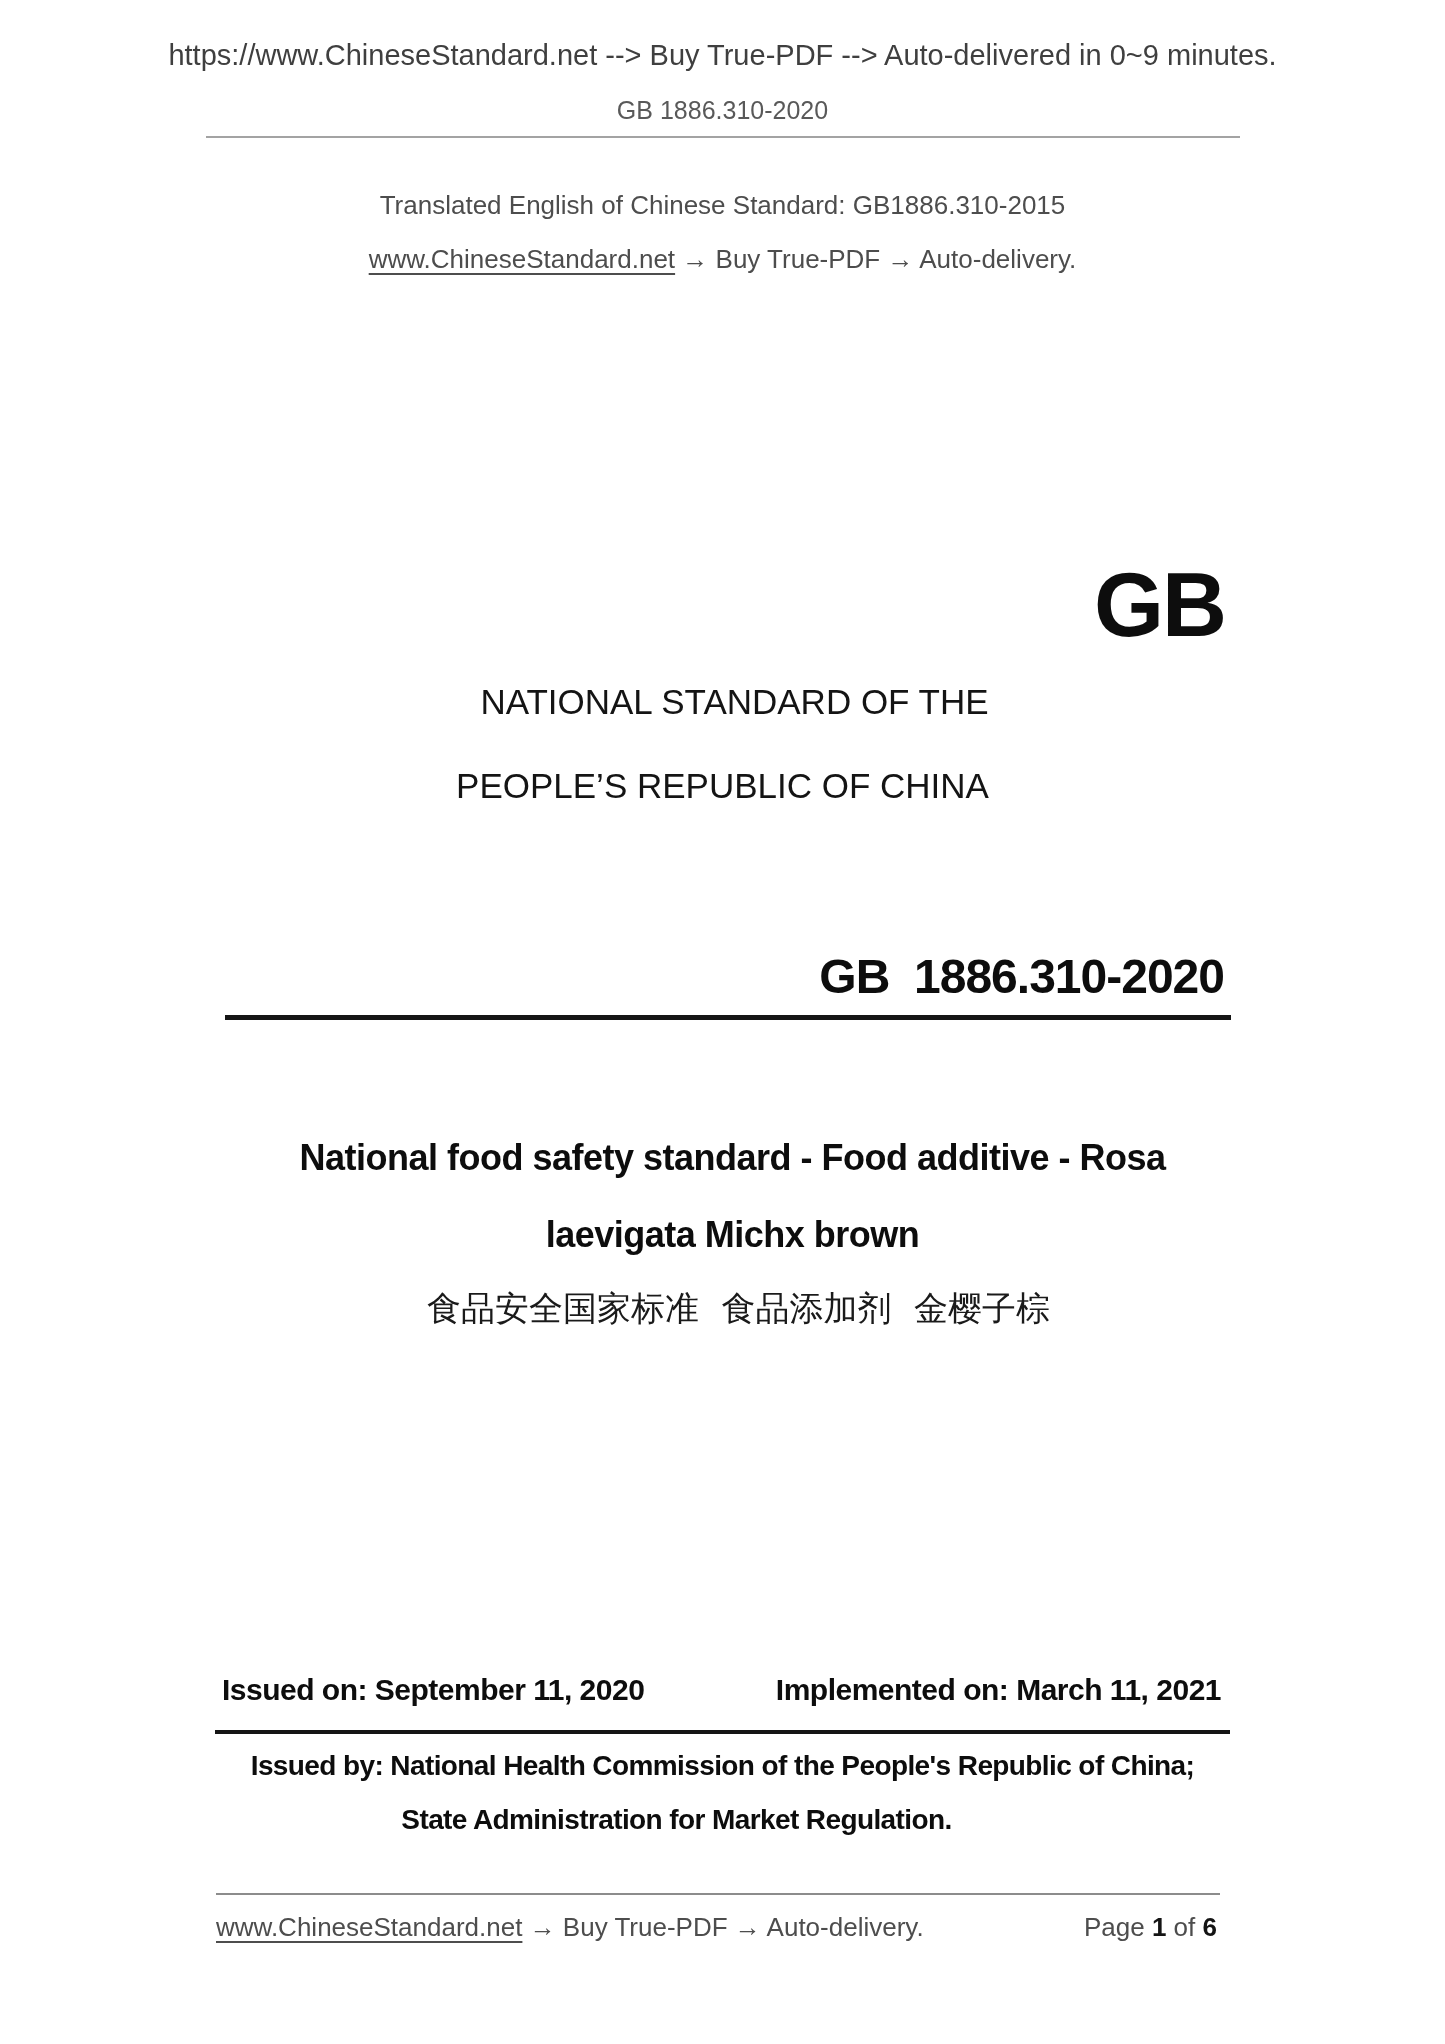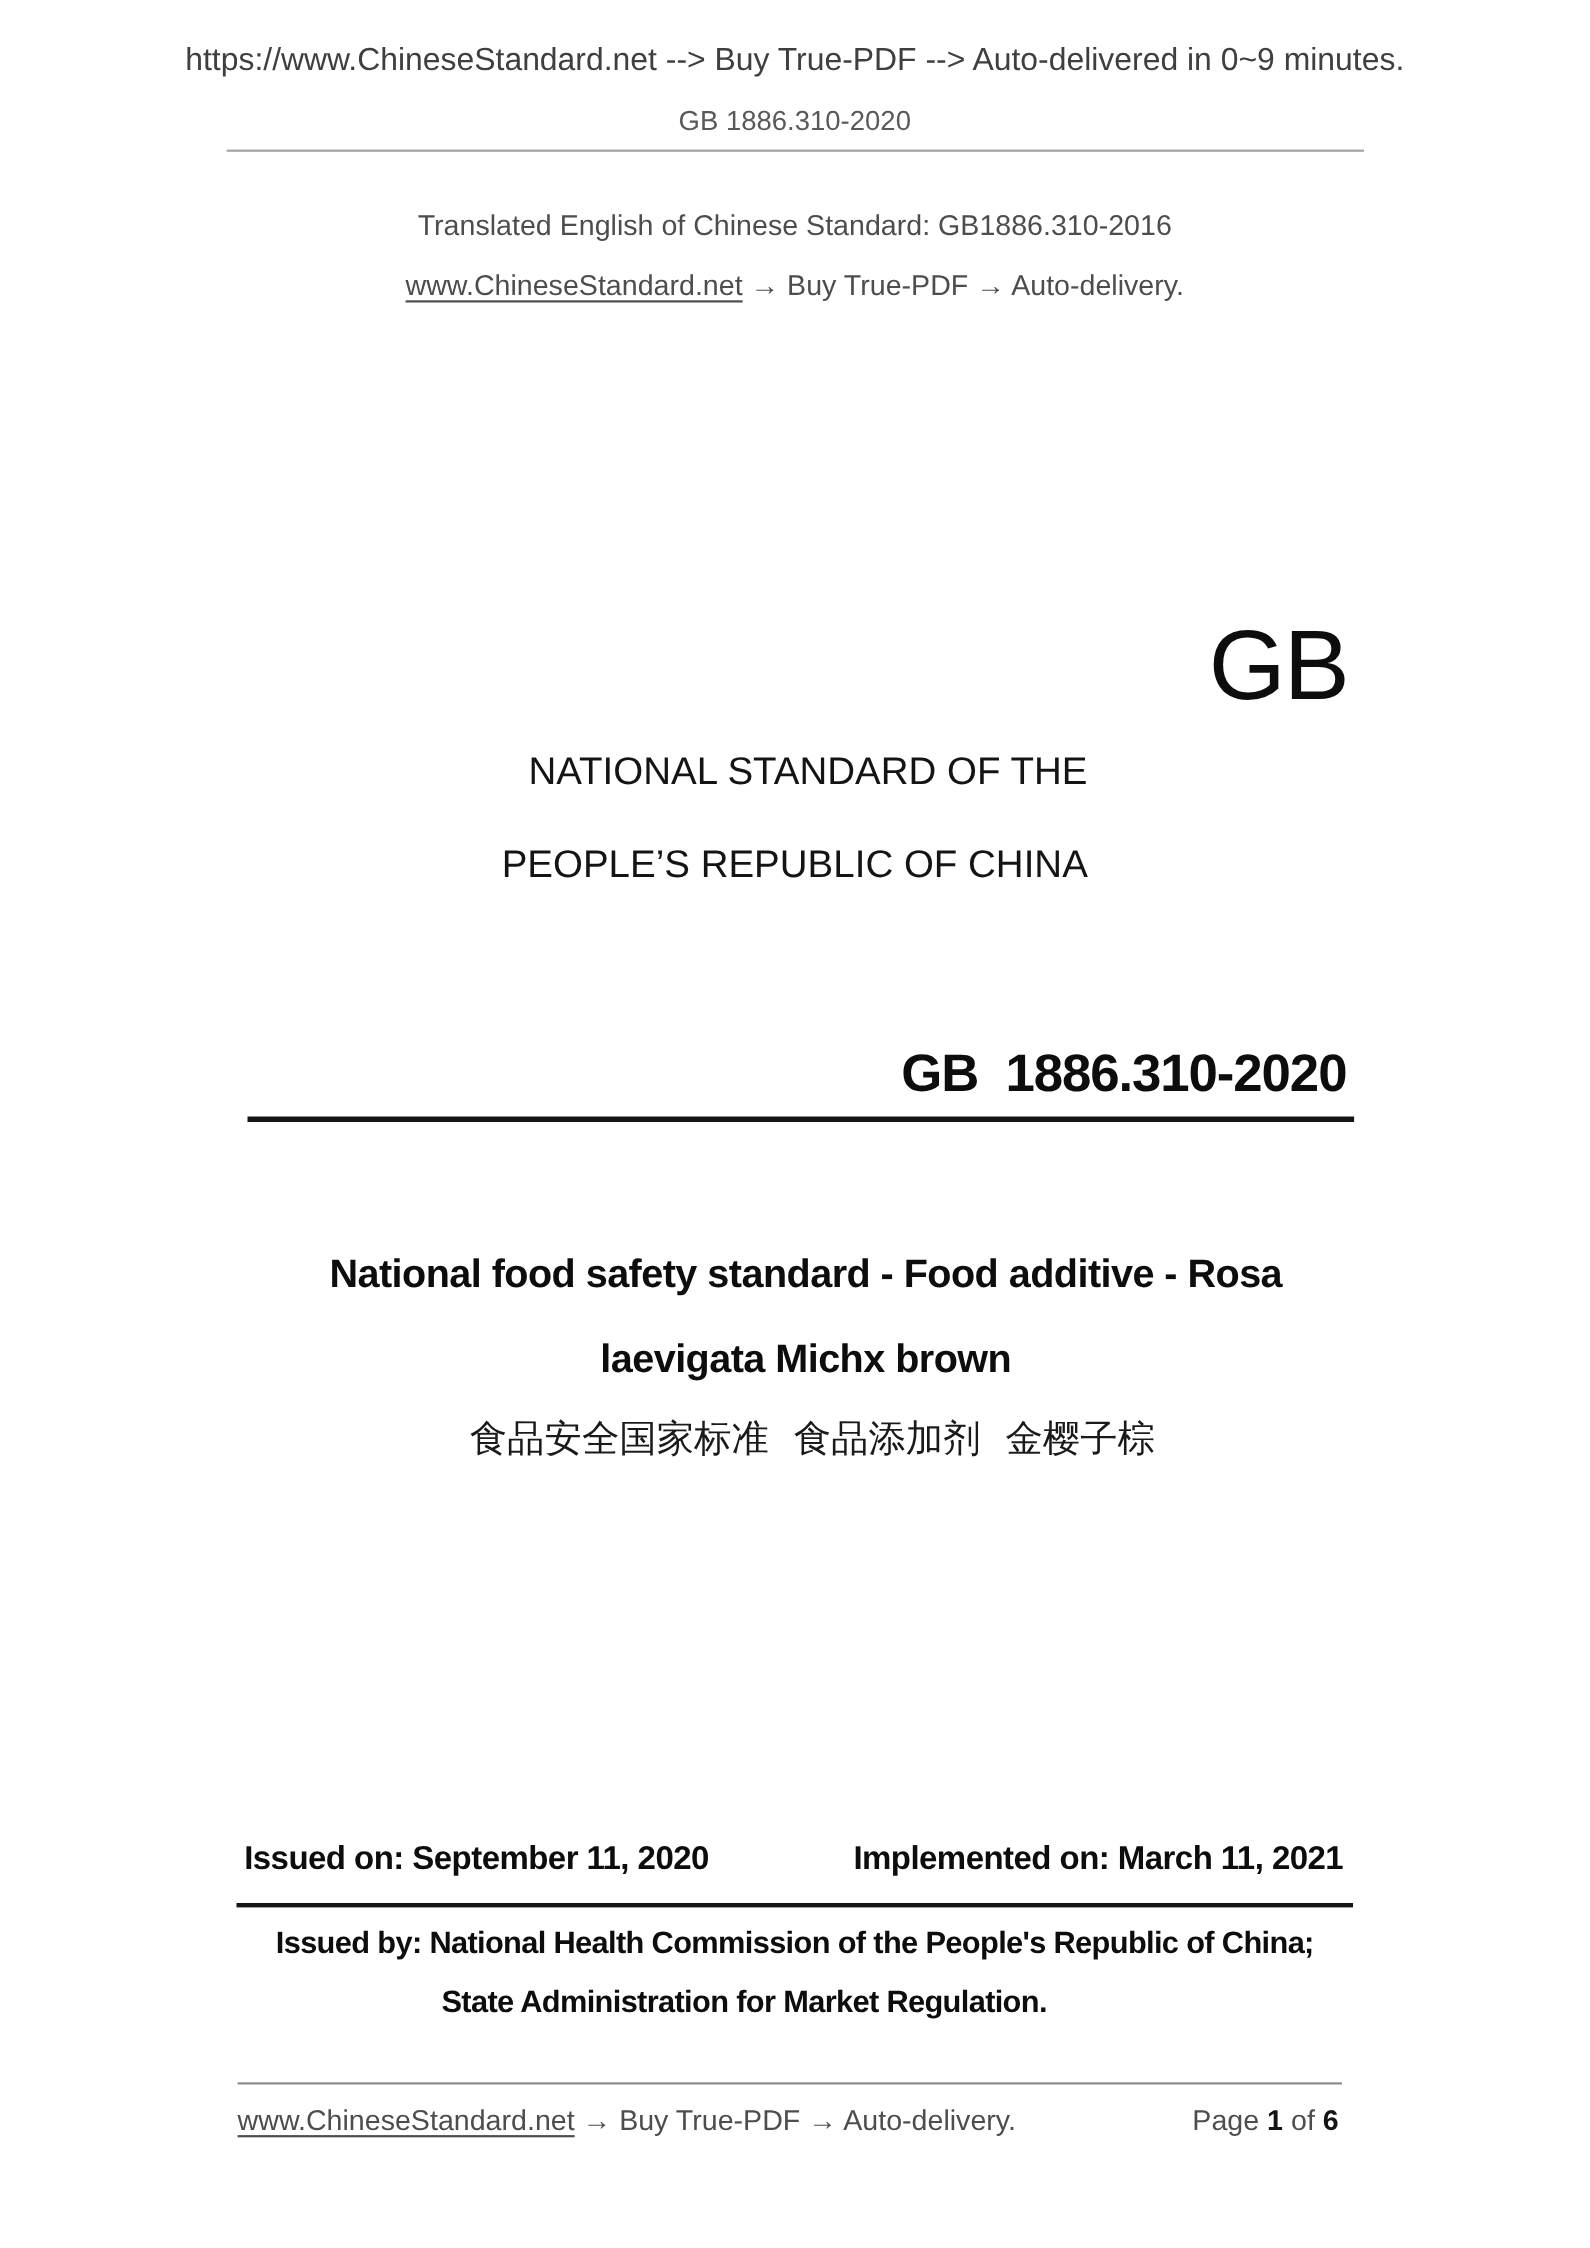--- a/index.html
+++ b/index.html
@@ -45,21 +45,21 @@
   .sales-line { top: 298px; }
   .ulink {
     text-decoration: underline;
     text-underline-offset: 5px;
     text-decoration-thickness: 2px;
     color: inherit;
   }
   .gb-logo {
     top: 556px; right: 220px;
     font-size: 90px;
-    font-weight: normal;
+    font-weight: bold;
     letter-spacing: -2px;
     color: #0d0d0d;
     line-height: 1.1;
   }
   .org-line1 { top: 681px; font-size: 35px; color: #141414; margin-left: 24px; }
   .org-line2 { top: 765px; font-size: 35px; color: #141414; }
   .gb-number {
     top: 948px; right: 221px;
     font-size: 48px;
     font-weight: bold;
@@ -139,21 +139,21 @@
 <body>
 
 <div class="page">
 
   <div class="abs center hdr-url">https://www.ChineseStandard.net --&gt; Buy True-PDF --&gt; Auto-delivered in 0~9 minutes.</div>
 
   <div class="abs center hdr-code">GB 1886.310-2020</div>
 
   <div class="abs divider-top"></div>
 
-  <div class="abs center translated">Translated English of Chinese Standard: GB1886.310-2016</div>
+  <div class="abs center translated">Translated English of Chinese Standard: GB1886.310-2015</div>
 
   <div class="abs center www-line">
     <span class="ulink">www.ChineseStandard.net</span><span> → Buy True-PDF → Auto-delivery.</span>
   </div>
 
 
   <div class="abs gb-logo">GB</div>
 
   <div class="abs center org-line1">NATIONAL STANDARD OF THE</div>
 

